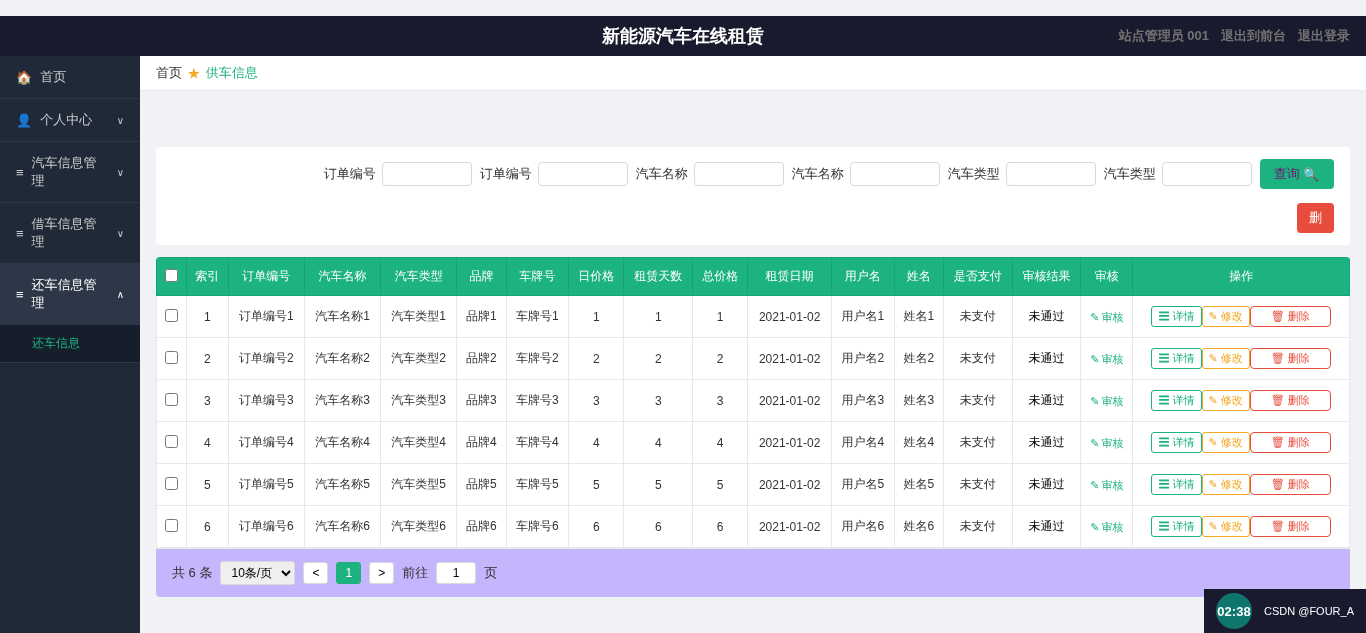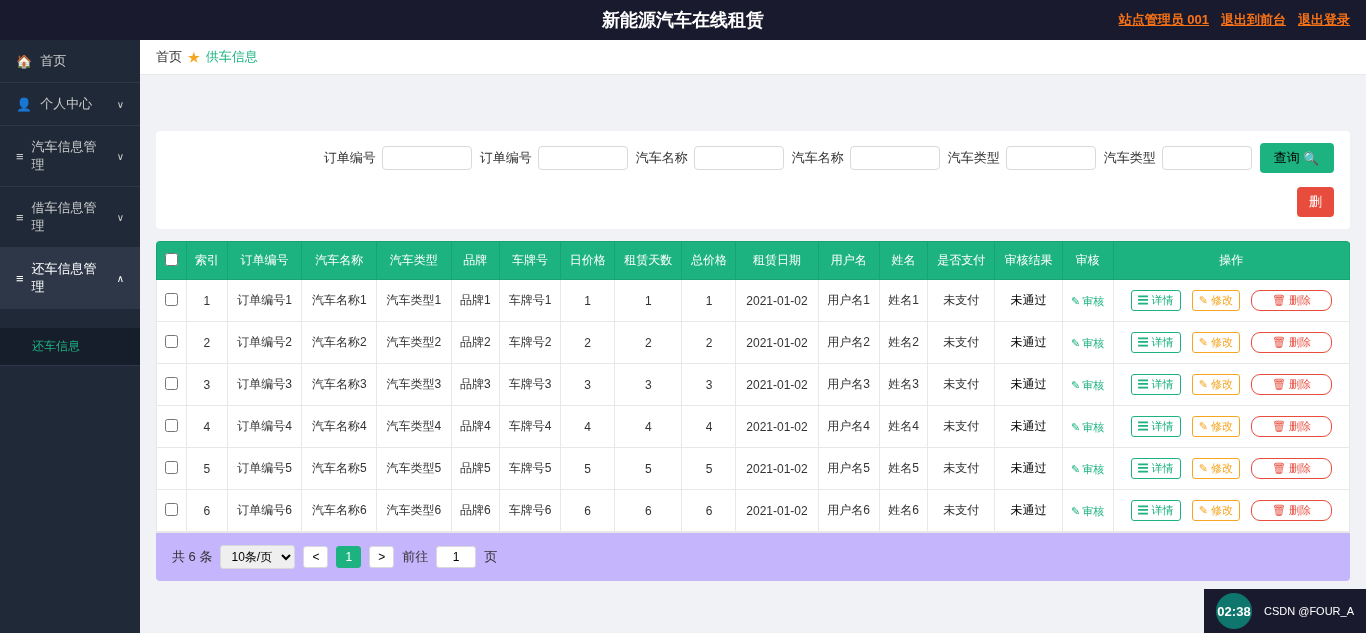--- a/index.html
+++ b/index.html
@@ -9,32 +9,33 @@
     .top-bar {
       background: #1a1a2e;
       color: #fff;
       height: 40px;
       display: flex;
       align-items: center;
       justify-content: center;
       position: relative;
       font-size: 18px;
       font-weight: bold;
+      margin-top: 16px;
     }
     .top-bar-right {
       position: absolute;
       right: 16px;
       top: 0;
       height: 40px;
       display: flex;
       align-items: center;
       gap: 12px;
       font-size: 13px;
     }
-    .top-bar-right span { cursor: pointer; color: #f97316; text-decoration: underline; }
+    .top-bar-right span { cursor: pointer; color: #737373; }
 
     
     .layout { display: flex; height: calc(633px - 40px); }
 
     
     .sidebar {
       width: 140px;
       background: #1f2937;
       color: #ccc;
       flex-shrink: 0;
@@ -53,21 +54,21 @@
     .sidebar-item.active { color: #fff; background: #2d3748; }
     .sidebar-item .arrow { margin-left: auto; font-size: 10px; }
     .sidebar-subitem {
       padding: 10px 16px 10px 32px;
       cursor: pointer;
       font-size: 12px;
       color: #aaa;
       background: #161d2b;
       border-bottom: 1px solid #2d3748;
     }
-    .sidebar-subitem.active { color: #1db380; margin-top: 19px; }
+    .sidebar-subitem.active { color: #1db380; }
 
     
     .main-content {
       flex: 1;
       display: flex;
       flex-direction: column;
       overflow: hidden;
     }
 
     
@@ -113,21 +114,21 @@
     .filter-input {
       border: 1px solid #d9d9d9;
       border-radius: 4px;
       padding: 4px 8px;
       font-size: 12px;
       width: 90px;
       outline: none;
     }
     .search-btn {
       background: #1db380;
-      color: #000000;
+      color: #701a75;
       border: none;
       border-radius: 4px;
       padding: 6px 14px;
       cursor: pointer;
       font-size: 13px;
       display: flex;
       align-items: center;
       gap: 4px;
     }
     .red-btn {
@@ -182,24 +183,24 @@
       display: inline-flex;
       align-items: center;
       gap: 2px;
       color: #1db380;
       cursor: pointer;
       font-size: 11px;
       margin-top: 2px;
     }
     
     
-    .action-btns { display: flex; gap: 11px; justify-content: center; flex-wrap: wrap; align-items: center; }
+    .action-btns { display: flex; gap: 0; justify-content: center; flex-wrap: wrap; align-items: center; }
     .btn-detail { color: #1db380; border: 1px solid #1db380; background: #fff; padding: 2px 6px; border-radius: 3px; cursor: pointer; font-size: 11px; }
     .btn-edit { color: #f5a623; border: 1px solid #f5a623; background: #fff; padding: 2px 6px; border-radius: 3px; cursor: pointer; font-size: 11px; }
-    .btn-delete { color: #e74c3c; border: 1px solid #e74c3c; background: #fff; padding: 2px 20px; border-radius: 9px; cursor: pointer; font-size: 11px; }
+    .btn-delete { color: #e74c3c; border: 1px solid #e74c3c; background: #fff; padding: 2px 20px; border-radius: 4px; cursor: pointer; font-size: 11px; }
 
     
     .pagination {
       display: flex;
       align-items: center;
       gap: 8px;
       padding: 12px 16px;
       font-size: 13px;
       background: #c4b5fd;
       border-top: 1px solid #e8e8e8;

